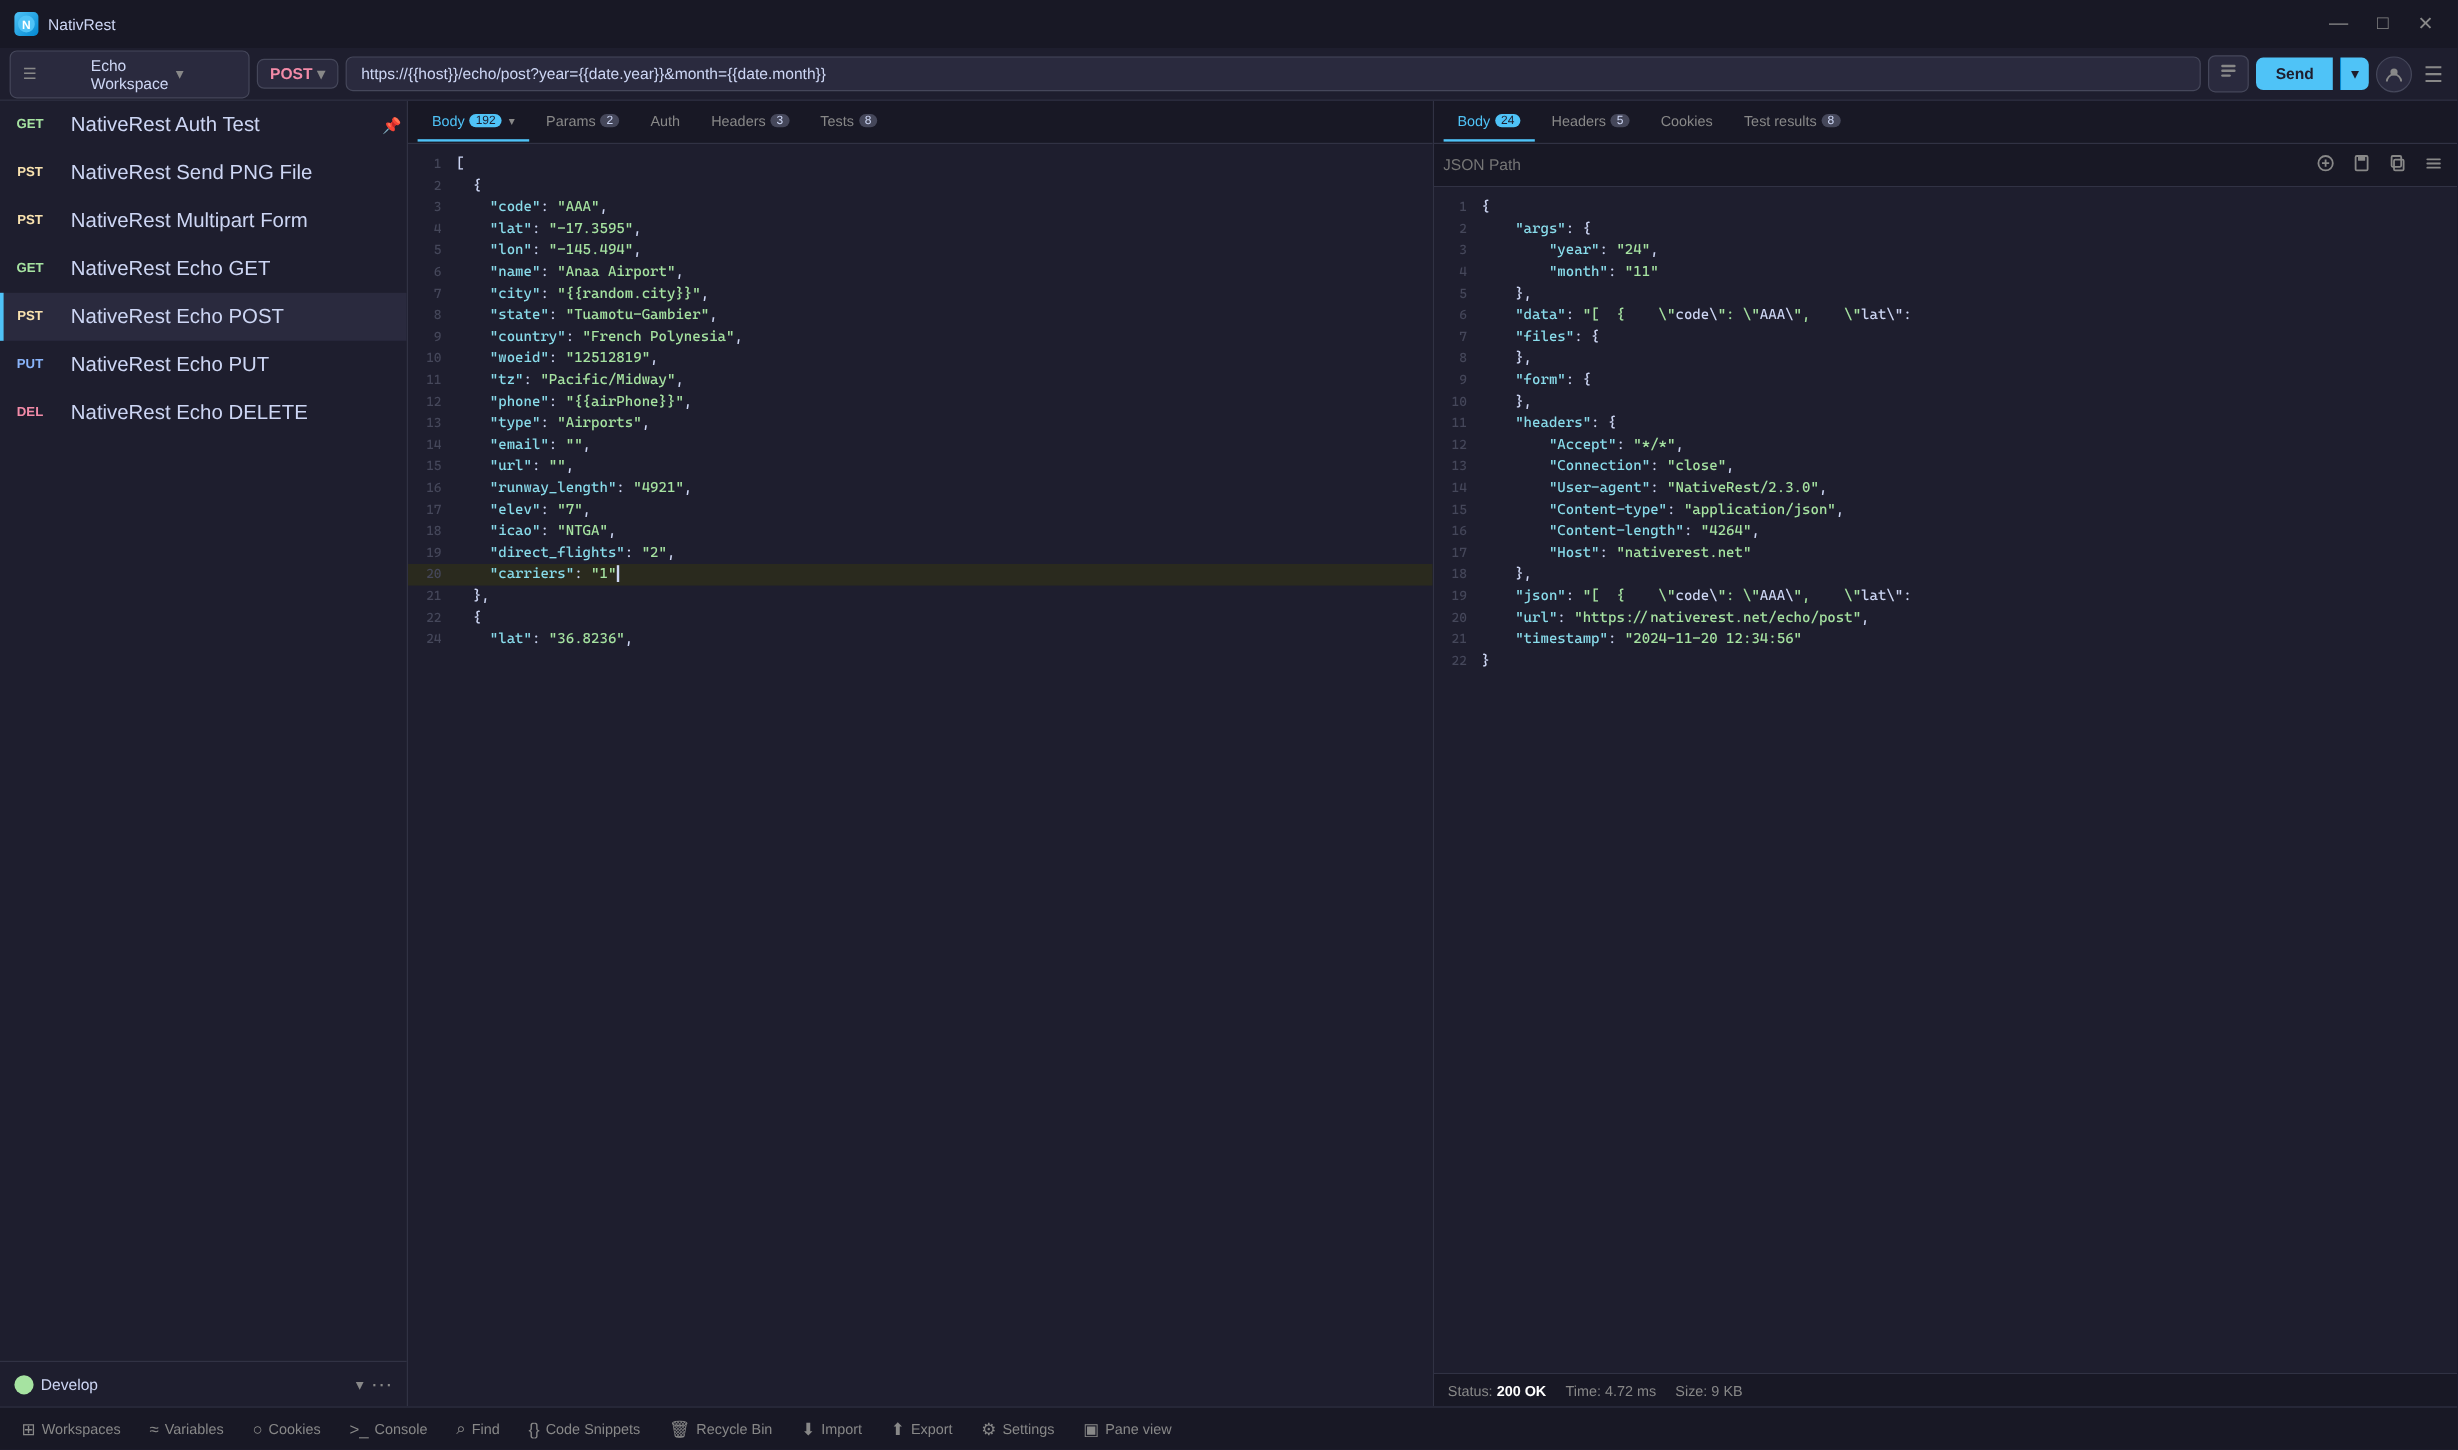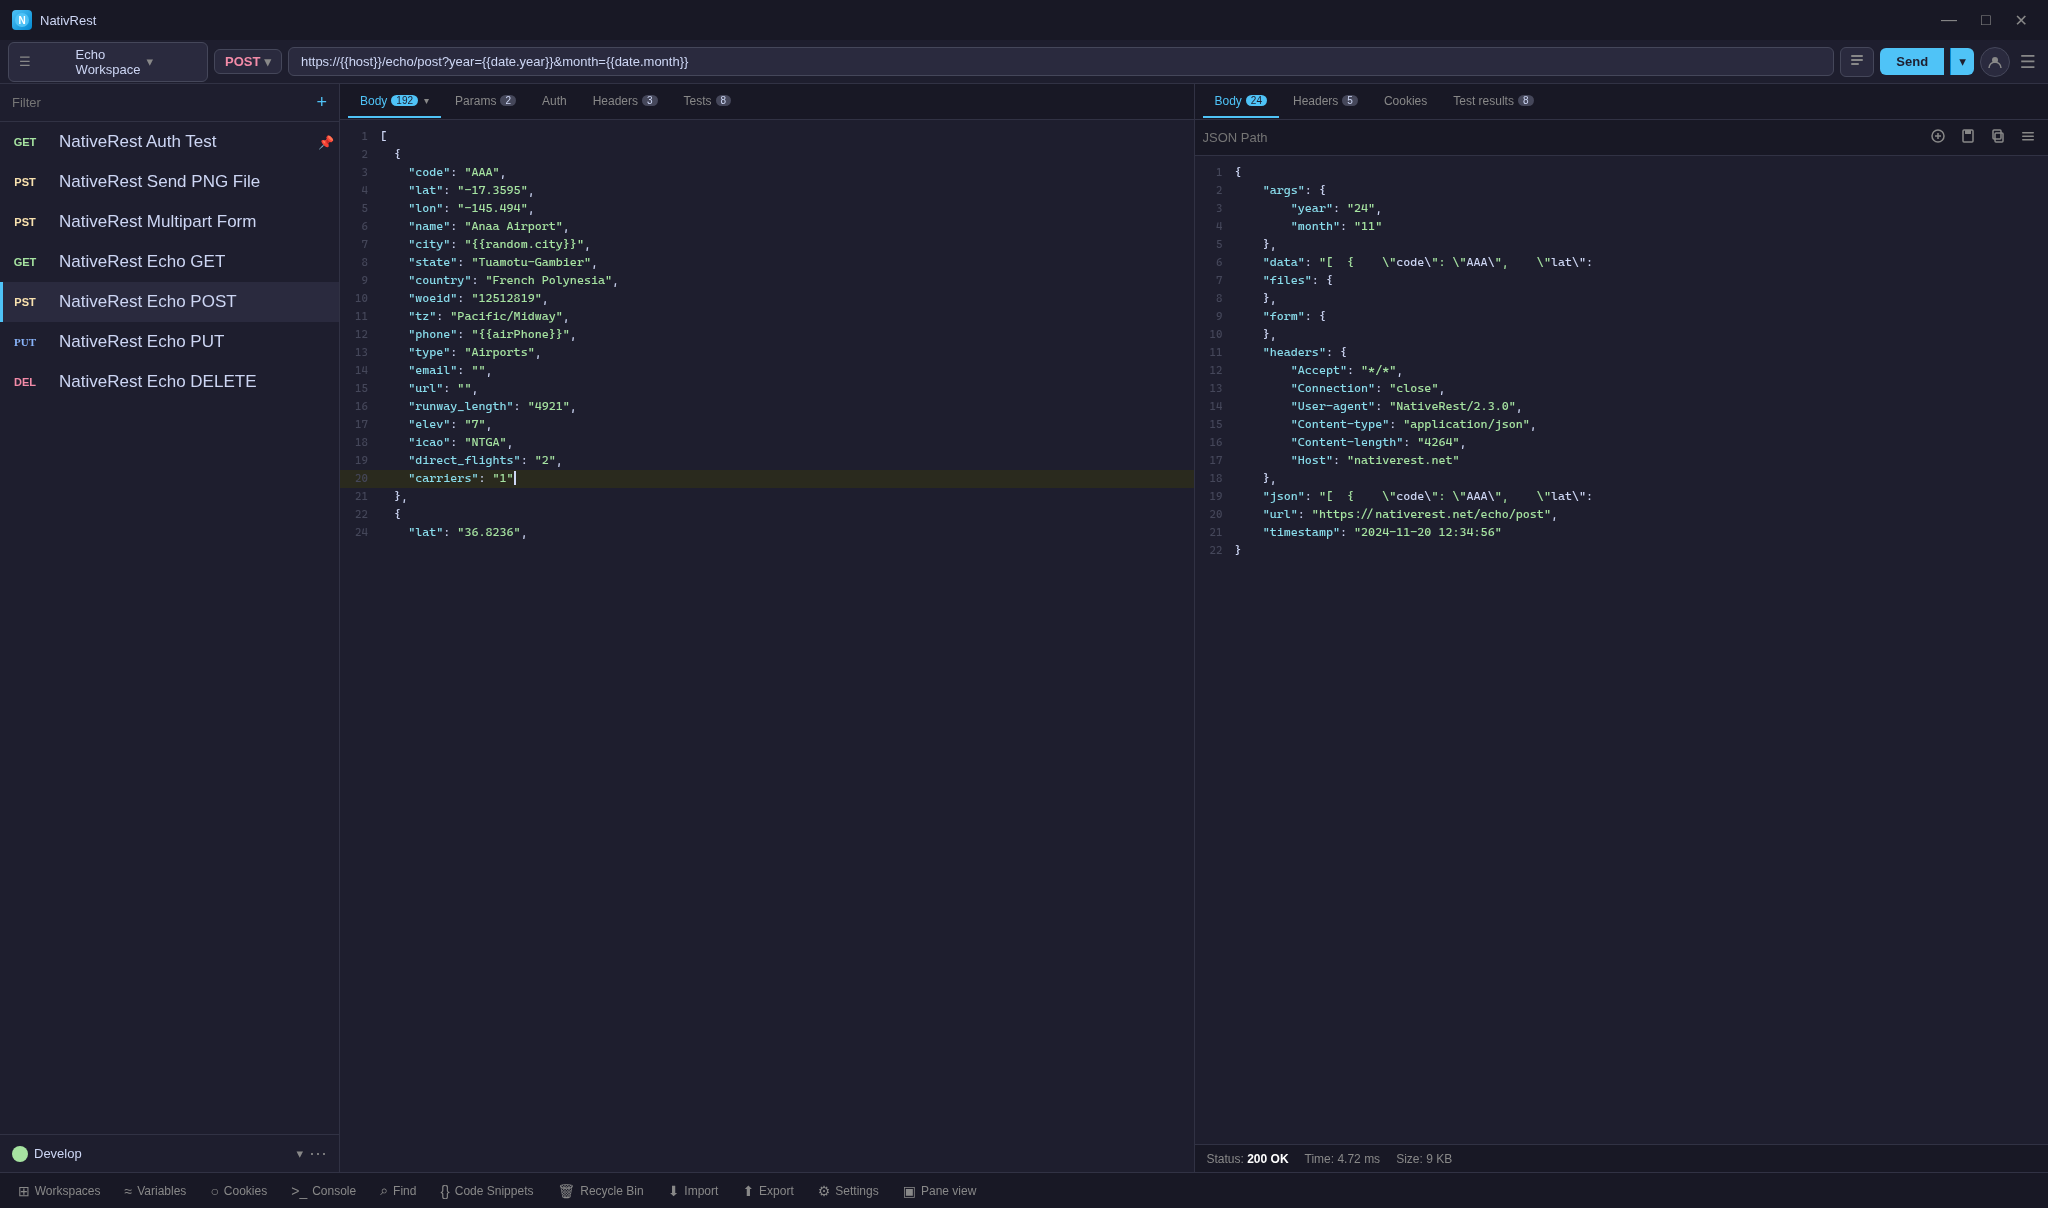--- a/index.html
+++ b/index.html
@@ -31,21 +31,21 @@
     .sidebar { width: 340px; background: #1e1e2e; border-right: 1px solid #313244; display: flex; flex-direction: column; overflow: hidden; }
     .sidebar-filter { display: flex; align-items: center; padding: 8px 12px; border-bottom: 1px solid #313244; gap: 8px; }
     .filter-input { background: none; border: none; color: #888; font-size: 13px; flex: 1; outline: none; }
     .filter-add { background: none; border: none; color: #4fc3f7; cursor: pointer; font-size: 18px; }
     .sidebar-list { flex: 1; overflow-y: auto; }
     .sidebar-item { display: flex; align-items: center; padding: 10px 4px; cursor: pointer; gap: 16px; border-left: 3px solid transparent; }
     .sidebar-item.active { background: #2a2a3e; border-left-color: #4fc3f7; }
     .method-badge { font-size: 11px; font-weight: 700; min-width: 36px; text-align: center; }
     .method-get { color: #a6e3a1; }
     .method-post { color: #f9e2af; }
-    .method-put { color: #89b4fa; font-family: Liberation Serif, serif; }
+    .method-put { color: #89b4fa; }
     .method-del { color: #f38ba8; }
     .item-name { color: #cdd6f4; font-size: 17px; }
     .pin-icon { margin-left: auto; color: #45475a; }
 
     
     .main-panel { flex: 1; display: flex; flex-direction: column; overflow: hidden; background: #1e1e2e; }
 
     
     .panels { flex: 1; display: flex; overflow: hidden; }
     .request-panel { flex: 1; display: flex; flex-direction: column; border-right: 1px solid #313244; overflow: hidden; }
@@ -142,24 +142,20 @@
         <circle cx="8" cy="6" r="3" fill="#888"></circle>
         <path d="M2 14c0-3.3 2.7-6 6-6s6 2.7 6 6" stroke="#888" stroke-width="1.5" fill="none"></path>
       </svg>
   </div>
   <button class="menu-btn">☰</button>
 </div>
 
 <div class="content">
 
   <div class="sidebar">
-    <div class="sidebar-filter">
-      <input class="filter-input" type="text" placeholder="Filter" style="">
-      <button class="filter-add">+</button>
-    </div>
 
     <div class="sidebar-list">
 
       <div class="sidebar-item">
         <span class="method-badge method-get">GET</span>
         <span class="item-name">NativeRest Auth Test</span>
         <span class="pin-icon">📌</span>
       </div>
 
       <div class="sidebar-item">

